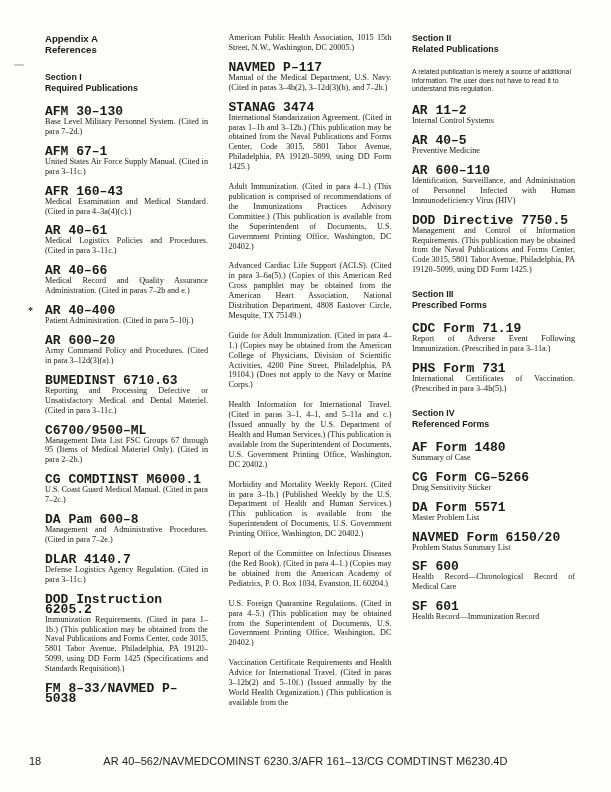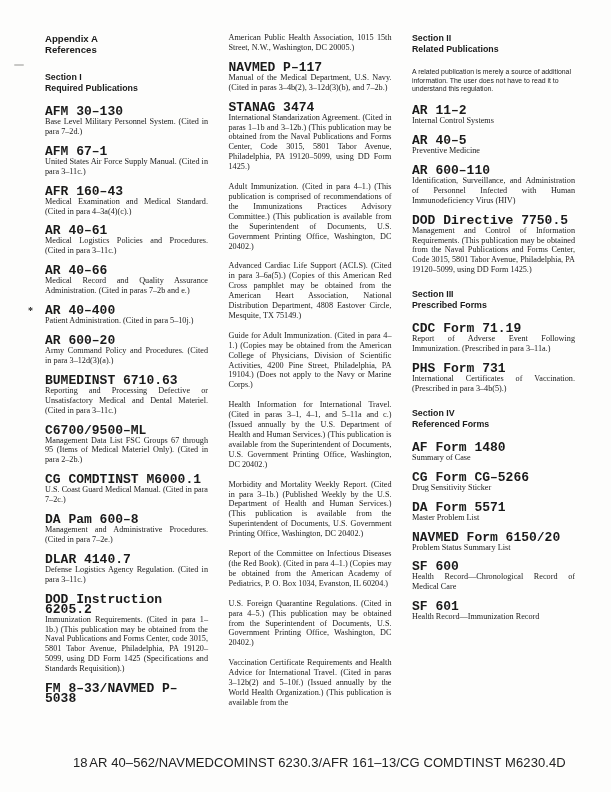--- a/index.html
+++ b/index.html
@@ -47,21 +47,21 @@
     font-size:10px; font-weight:bold; line-height:10px;
   }
   .dash-mark {
     position:absolute; left:14px; top:64px;
     width:10px; height:2px; background:#c8c8c6;
     border-radius:1px;
   }
   .footer {
     position:absolute; left:0; right:0; top:755px; height:12px;
     font-family:"Liberation Sans", sans-serif;
-    font-size:13px; color:#222;margin-left:44px;
+    font-size:11px; color:#222;
   }
   .page-number { position:absolute; left:29px; top:0; }
   .doc-id { position:absolute; left:0; right:0; top:0; text-align:center; letter-spacing:0.1px; }
 </style>
 </head>
 <body>
 
 <div class="page">
   <span class="dash-mark"></span>
   <div class="columns">

